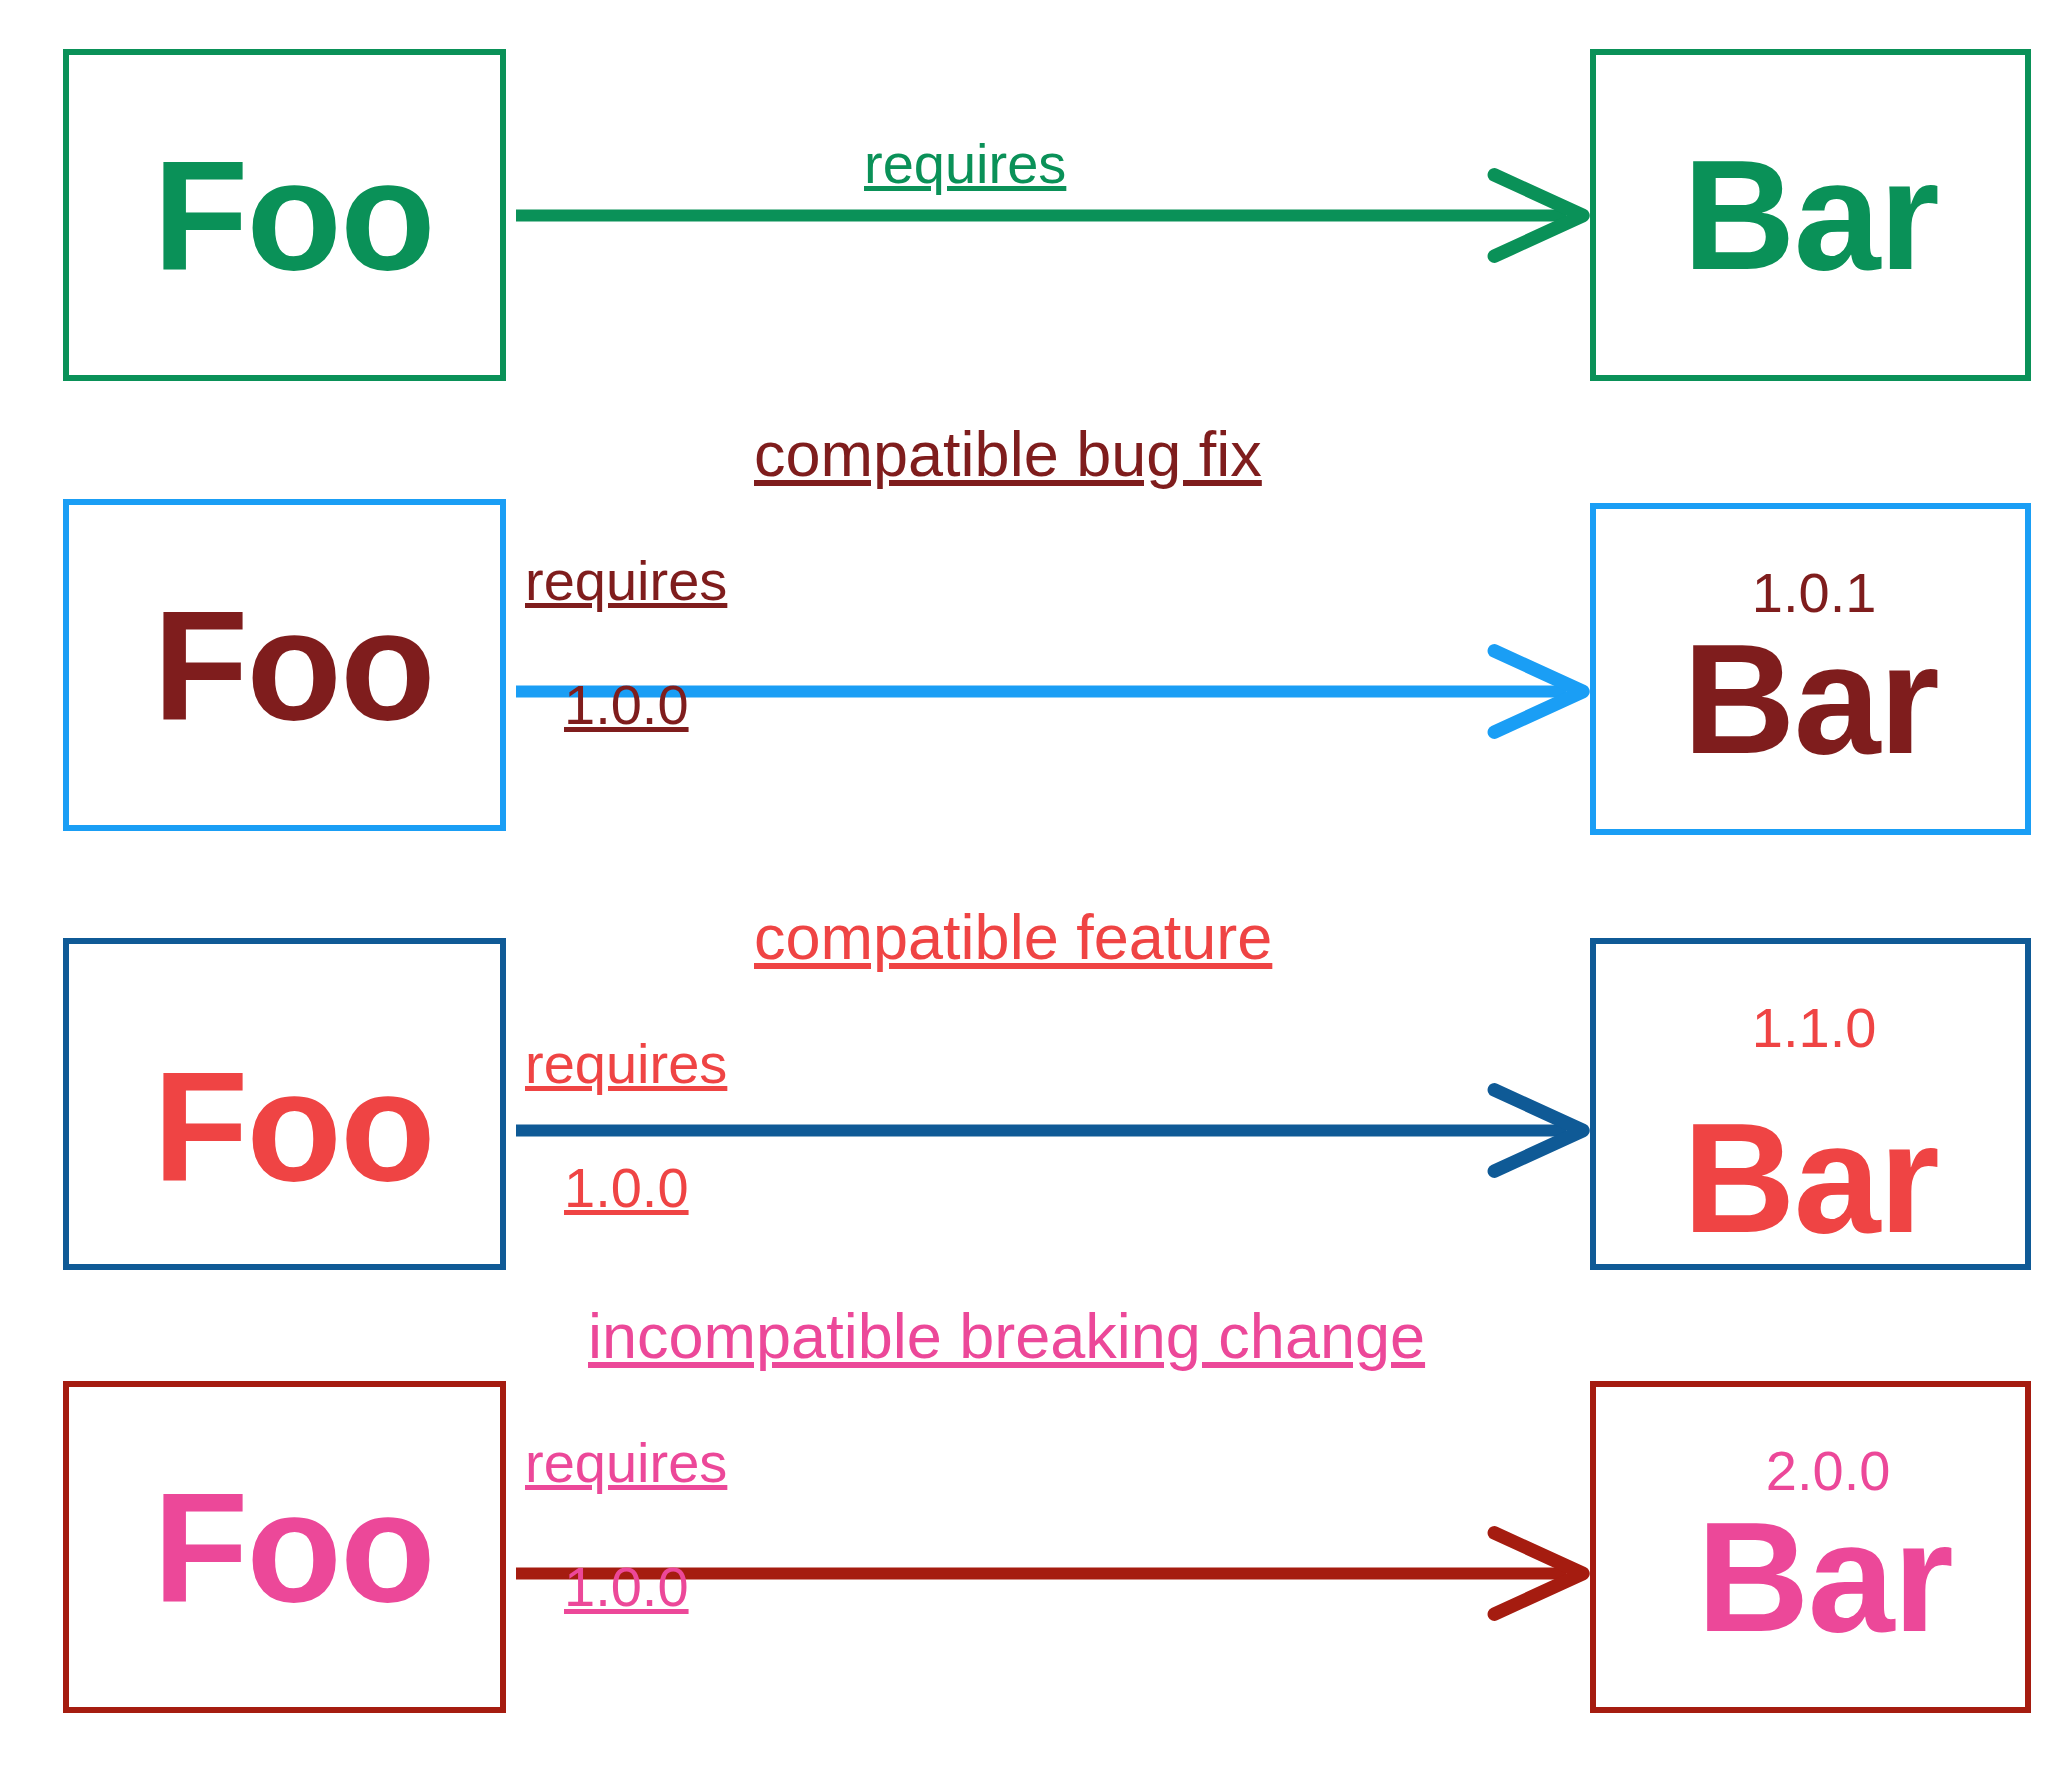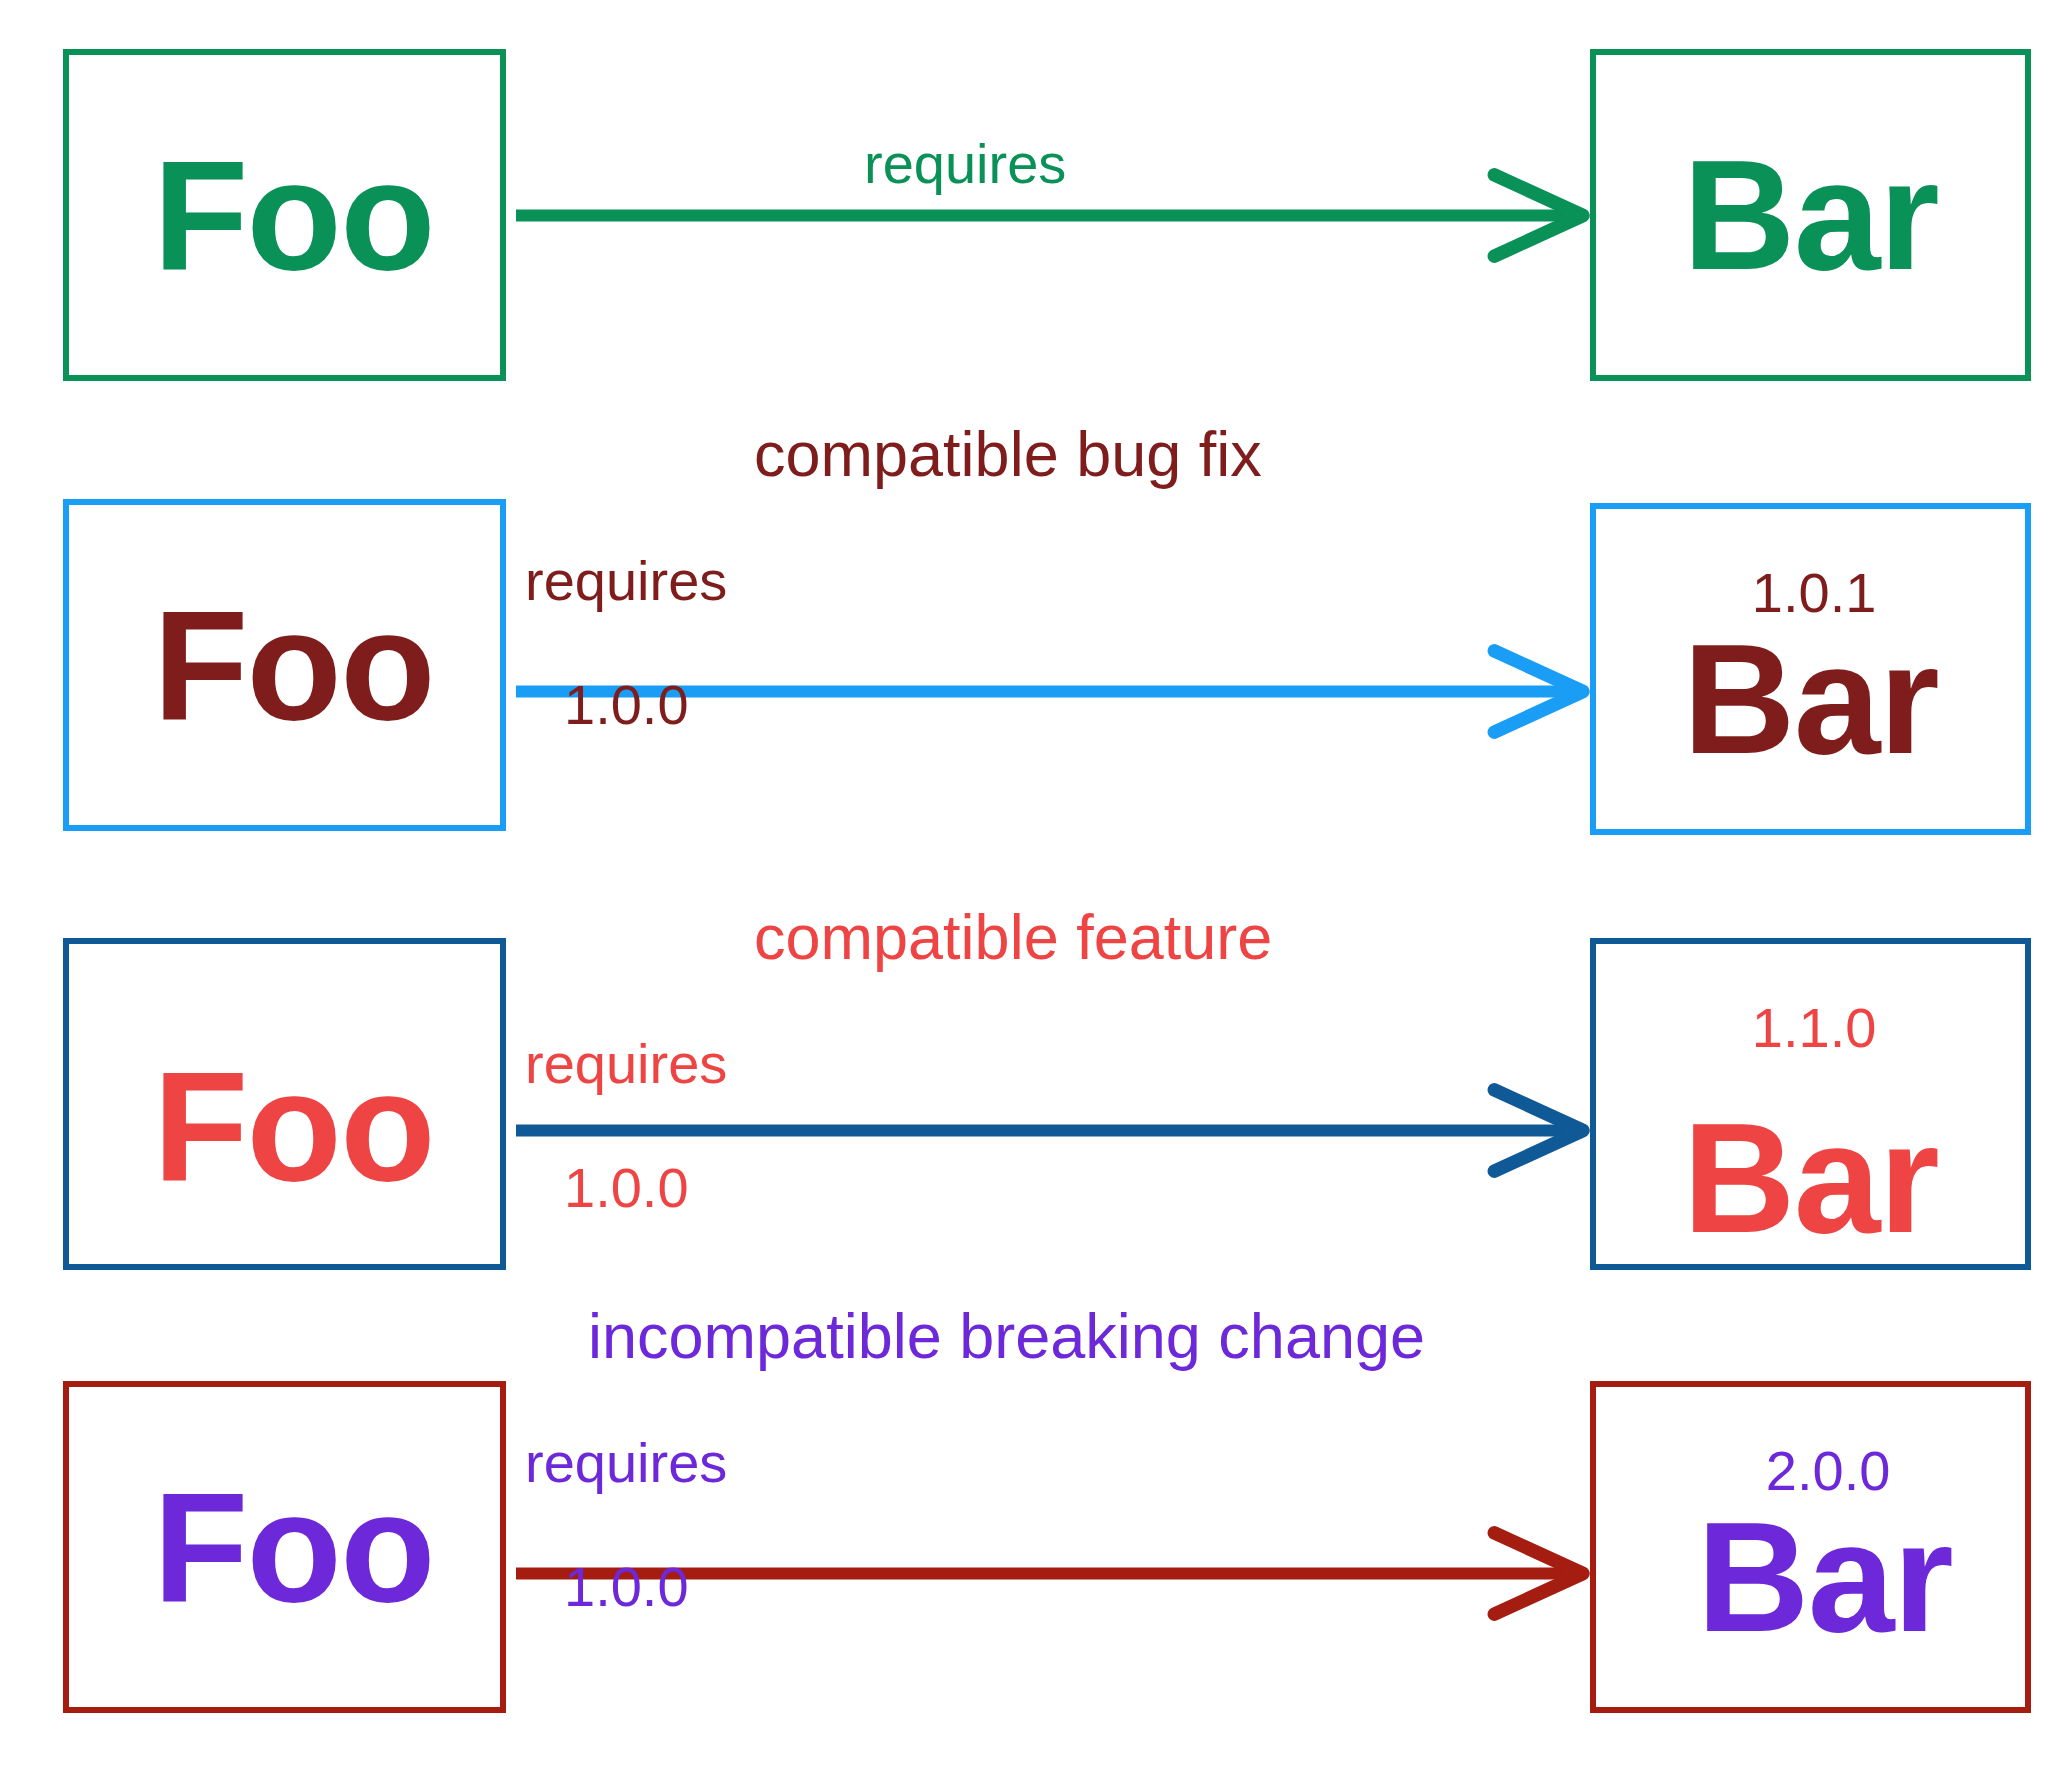--- a/index.html
+++ b/index.html
@@ -81,20 +81,21 @@
     position: absolute;
     overflow: visible;
   }
 
   
   .edge-text {
     position: absolute;
     white-space: nowrap;
     font-weight: 400;
     line-height: 1;
+    text-decoration: underline;
   }
   .edge-requires { font-size: 56px; }
   .edge-version  { font-size: 56px; }
   .edge-top      { font-size: 63px; }
 
   
   #row-1 { top: 49px; }
   #row-1 .node-box { border-color: #0a9158; border-width: 6.3px; }
   #row-1 .node-label, #row-1 .node-version, #row-1 .edge-text { color: #0a9158; }
   #row-1 .box-foo { left: 63px;  top: 0; }
@@ -120,21 +121,21 @@
   #row-3 .box-foo { left: 63px;  top: 0; }
   #row-3 .box-bar { left: 1590px; top: 0; }
   #row-3 .arrow-svg { left: 516px; top: 140px; }
   #row-3 .lbl-top      { left: 754px; top: -76px; }
   #row-3 .lbl-requires { left: 525px; top: 54px; }
   #row-3 .lbl-version  { left: 564px; top: 178px; }
 
   
   #row-4 { top: 1381px; }
   #row-4 .node-box { border-color: #a51c10; border-width: 6.3px; }
-  #row-4 .node-label, #row-4 .node-version, #row-4 .edge-text { color: #6d28d9; }
+  #row-4 .node-label, #row-4 .node-version, #row-4 .edge-text { color: #ec4899; }
   #row-4 .box-foo { left: 63px;  top: 0; }
   #row-4 .box-bar { left: 1590px; top: 0; padding-left: 28px; }
   #row-4 .arrow-svg { left: 516px; top: 140px; }
   #row-4 .lbl-top      { left: 588px; top: -76px; }
   #row-4 .lbl-requires { left: 525px; top: 54px; }
   #row-4 .lbl-version  { left: 564px; top: 178px; }
 </style>
 </head>
 <body>
 

